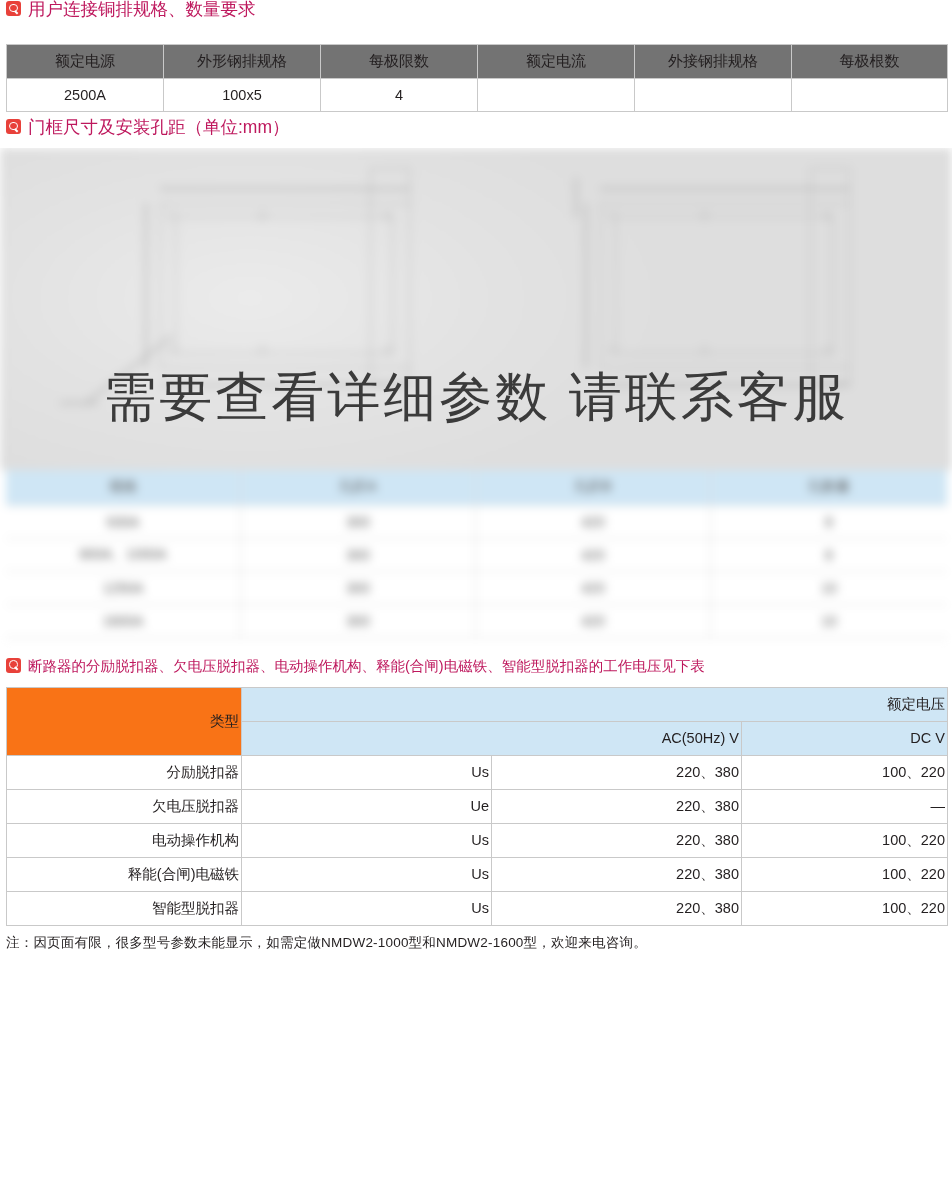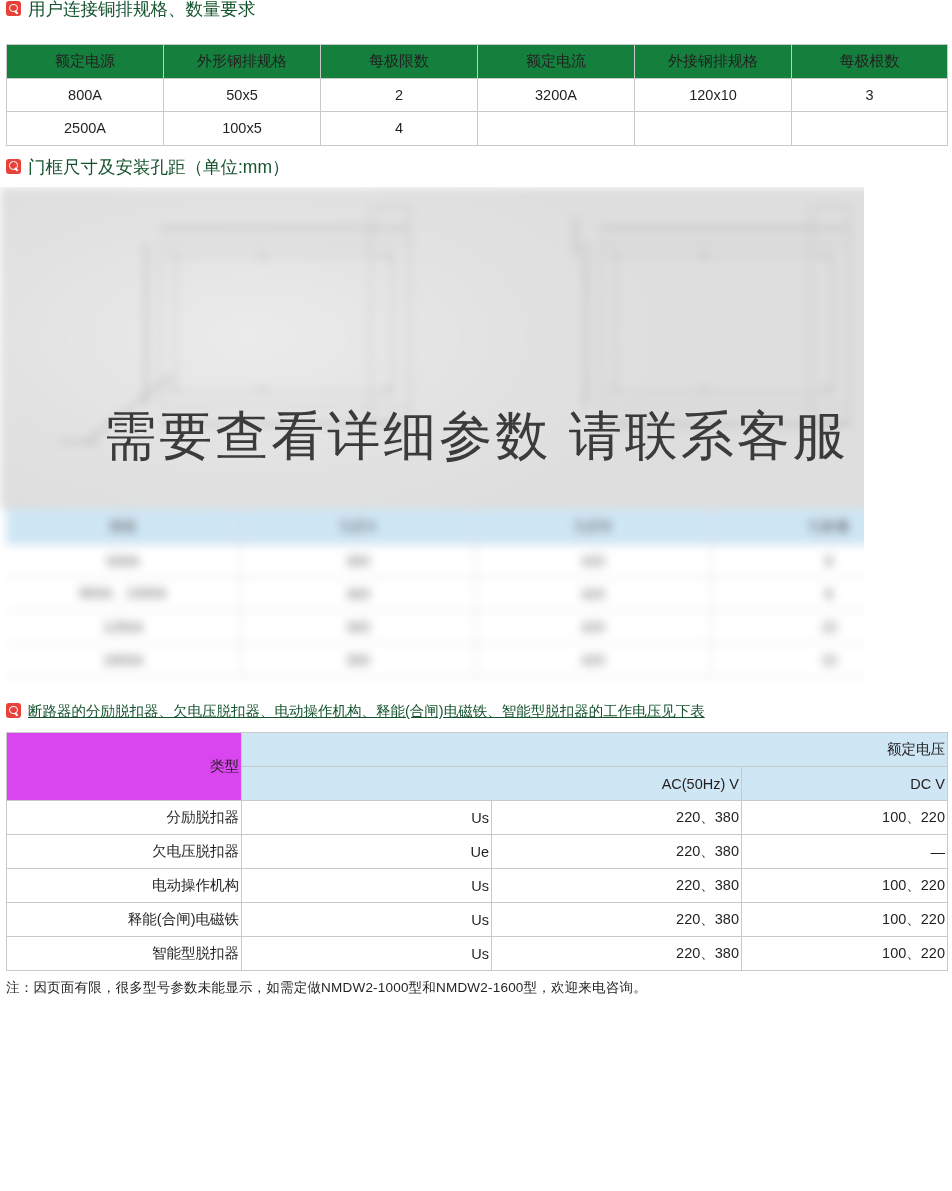--- a/index.html
+++ b/index.html
@@ -14,21 +14,21 @@
     position: relative;
     color: #231f20;
   }
 
   
   .section-head {
     display: flex;
     align-items: center;
     gap: 7px;
     padding: 0 0 0 6px;
-    color: #14532d;
+    color: #be185d;
     font-size: 17.5px;
     line-height: 1;
     white-space: nowrap;
   }
   .section-head.small { font-size: 14.5px; }
   .mag-icon {
     flex: 0 0 auto;
     width: 15px; height: 15px;
     border-radius: 3px;
     background: #e8413a;
@@ -62,31 +62,31 @@
   }
   table td, table th {
     border: 1px solid #c9c9c9;
     font-weight: normal;
     text-align: center;
     font-size: 14.5px;
     color: #231f20;
     height: 33px;
     padding: 0 2px;
   }
-  thead th { background: #15803d; }
+  thead th { background: #737373; }
 
   
   #table-busbar { margin-top: 26px; }
   #table-busbar thead th { height: 34px; font-size: 15px; }
   #table-busbar tbody td { height: 33.5px; }
 
   
   .blur-block {
     position: relative;
-    width: 864px;
+    width: 952px;
     height: 500px;
     margin-top: 12px;
     overflow: hidden;
     background: #ffffff;
   }
   .blur-inner {
     position: absolute;
     inset: 0;
     filter: blur(5px);
   }
@@ -143,25 +143,25 @@
     align-items: center;
     justify-content: center;
     font-size: 53px;
     color: #3b3b3b;
     letter-spacing: 3px;
     white-space: nowrap;
     pointer-events: none;
   }
 
   
-  #head-release { margin-top: 16px; text-decoration: underline; }
+  #head-release { margin-top: 10px; }
   #table-voltage { margin-top: 14px; }
   #table-voltage td, #table-voltage th { height: 34px; text-align: right; }
   #table-voltage .hdr { background: #cfe6f5; }
-  #table-voltage .lbl { background: #d946ef; }
+  #table-voltage .lbl { background: #f97316; }
 
   .note {
     margin: 8px 0 0 6px;
     font-size: 13.5px;
     color: #231f20;
     letter-spacing: 0.2px;
   }
 </style>
 </head>
 <body>
@@ -185,39 +185,31 @@
       <th>额定电源</th>
       <th>外形钢排规格</th>
       <th>每极限数</th>
       <th>额定电流</th>
       <th>外接钢排规格</th>
       <th>每极根数</th>
     </tr>
   </thead>
   <tbody>
     <tr>
-      <td>800A</td>
-      <td>50x5</td>
-      <td>2</td>
-      <td>3200A</td>
-      <td>120x10</td>
-      <td>3</td>
-    </tr>
-    <tr>
       <td>2500A</td>
       <td>100x5</td>
       <td>4</td>
       <td></td>
       <td></td>
       <td></td>
     </tr>
   </tbody>
 </table>
 
-<div class="section-head" id="head-doorframe" style="margin-top:12px;text-align:right;">
+<div class="section-head" id="head-doorframe" style="margin-top:6px;text-align:right;">
   <span class="mag-icon"></span>
   <span class="head-text">门框尺寸及安装孔距（单位:mm）</span>
 </div>
 
 <div class="blur-block">
   <div class="blur-inner">
     <div class="dim-area">
 
       <div class="dwg" style="left:160px; top:55px; width:250px; height:165px;"></div>
       <div class="dwg" style="left:175px; top:68px; width:218px; height:138px;"></div>

